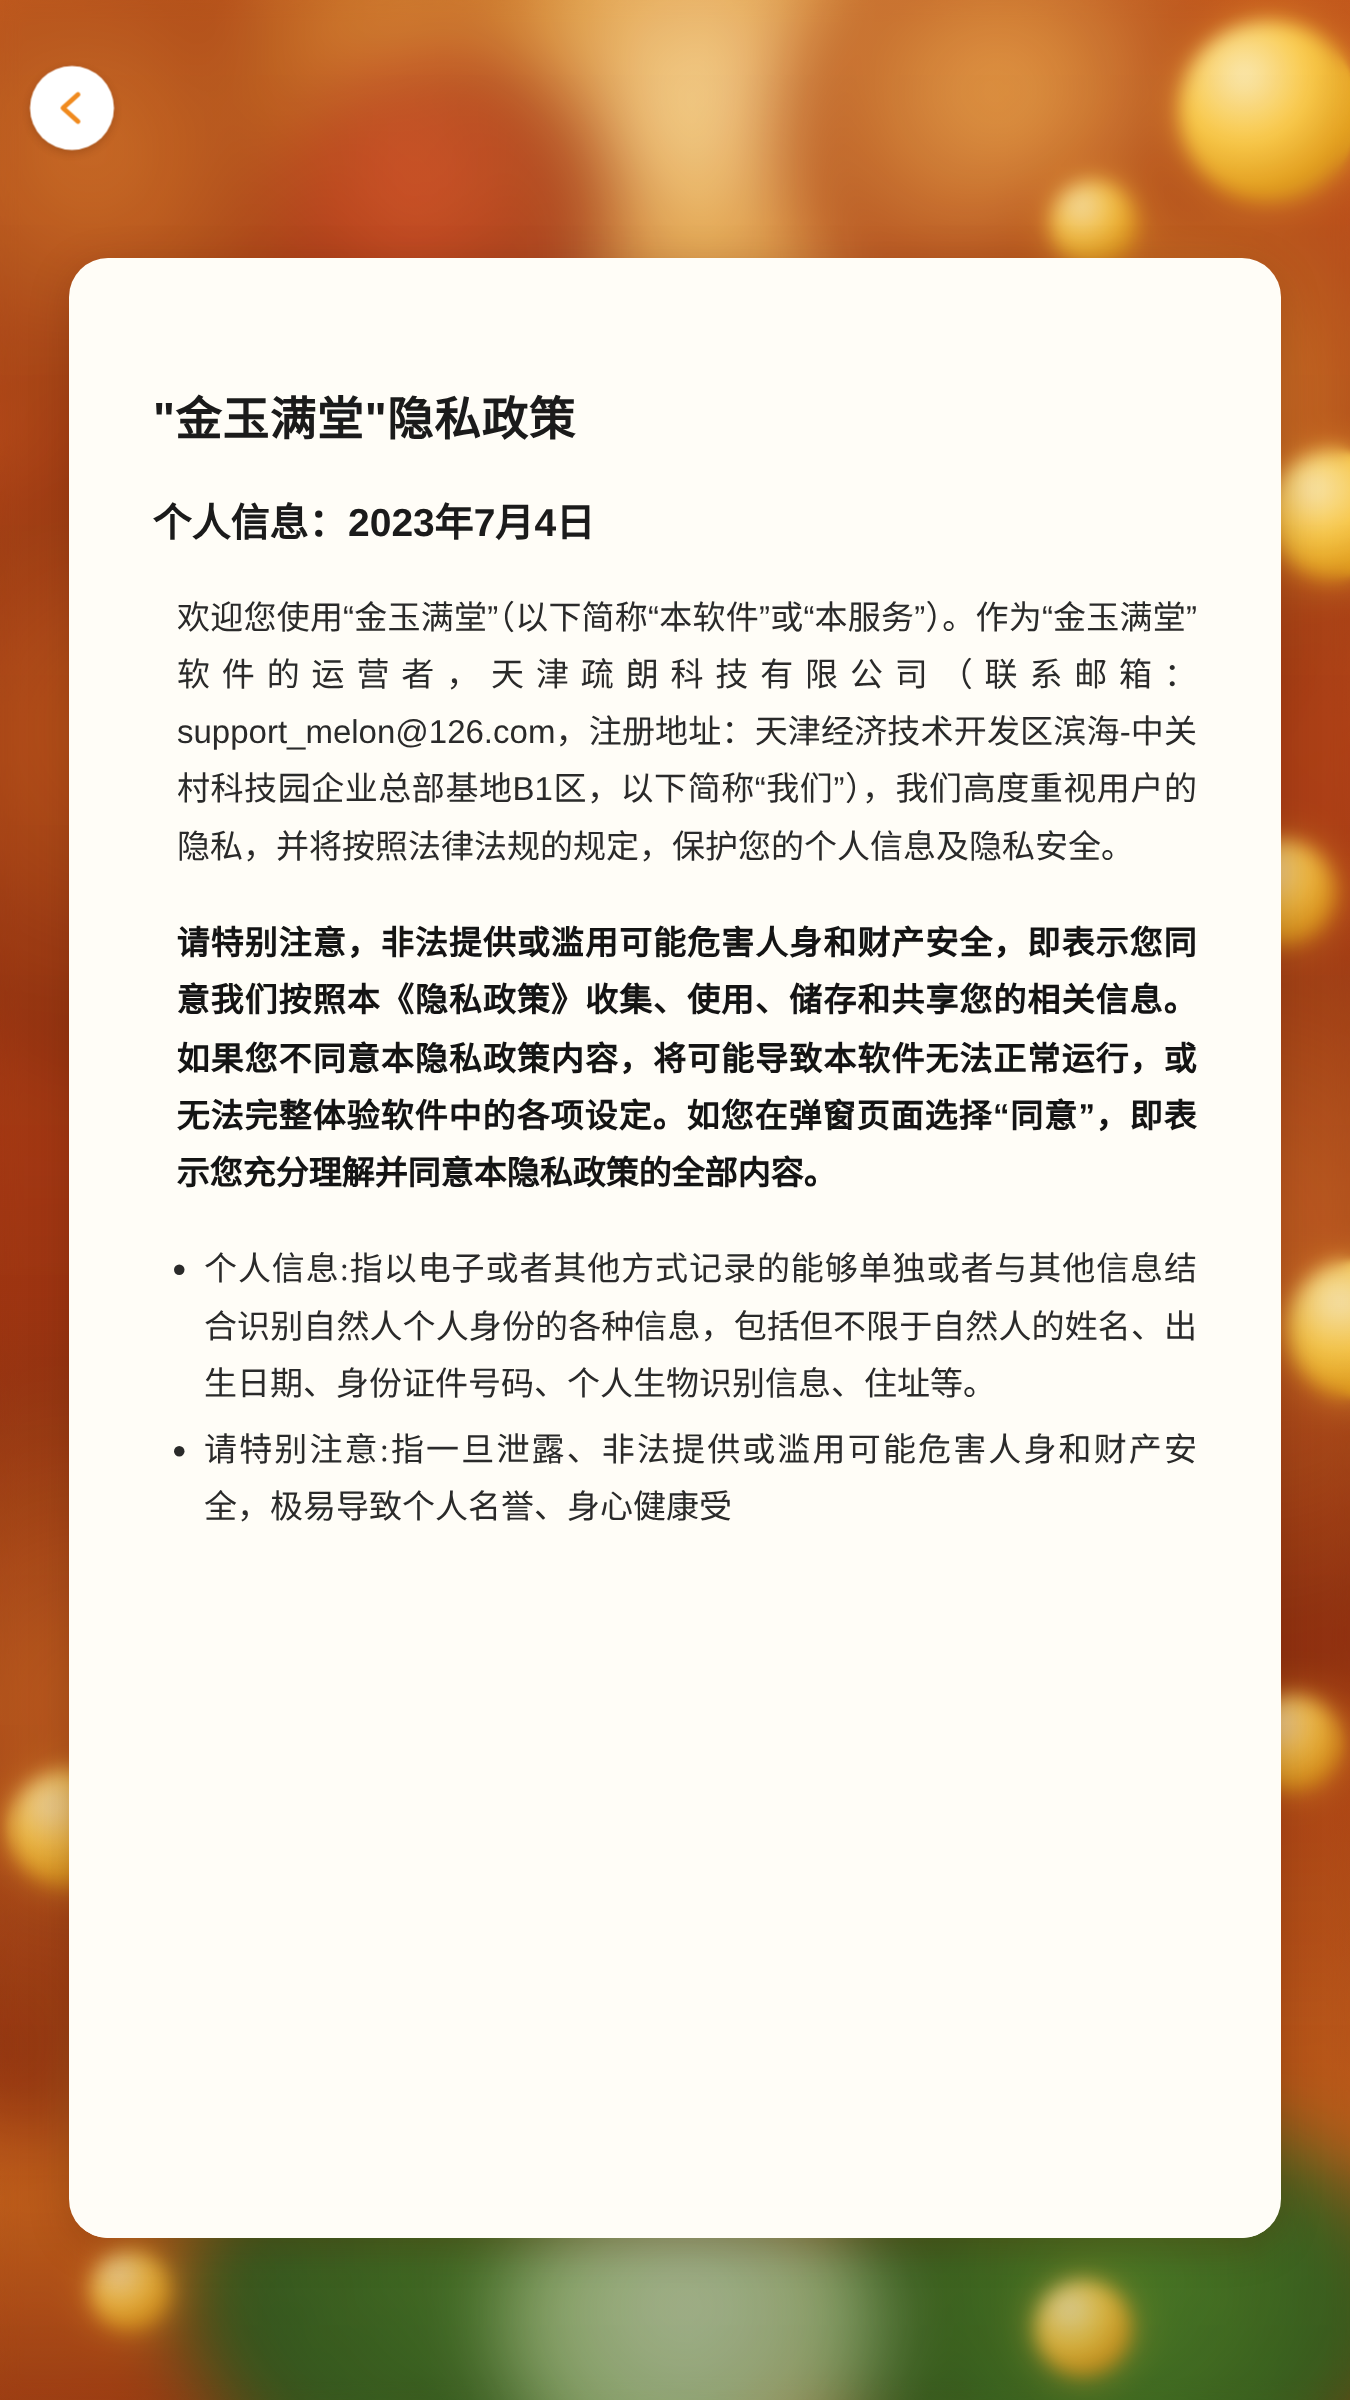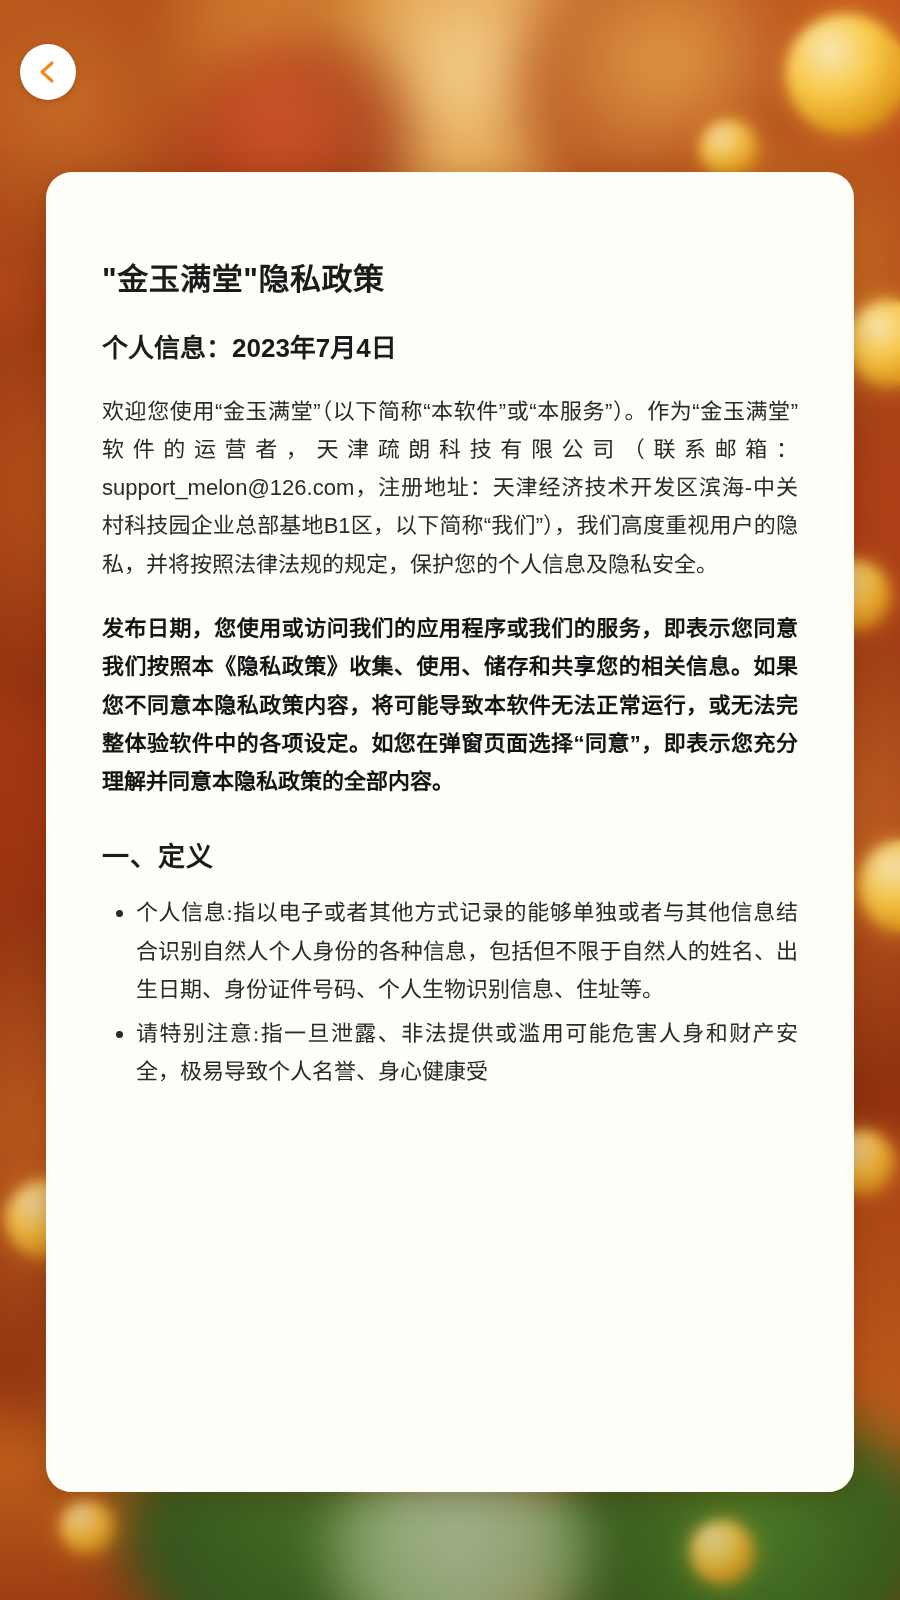--- a/index.html
+++ b/index.html
@@ -137,21 +137,21 @@
     line-height: 1.4;
     font-weight: bold;
     color: #1b1b1b;
     margin: 0 0 26px 0;
   }
 
   p.para {
     font-size: 22px;
     line-height: 1.74;
     color: #2a2a2a;
-    margin: 0 0 26px 0;
+    margin: 0 0 26px 16px;
     text-align: justify;
   }
 
   p.para.strong {
     font-weight: bold;
     color: #141414;
   }
 
   h3.section-title {
     font-size: 27px;
@@ -226,23 +226,22 @@
   </div>
 
   <div class="card">
     <div class="card-scroll">
 
       <h1 class="doc-title">"金玉满堂"隐私政策</h1>
 
       <h2 class="doc-sub">个人信息：2023年7月4日</h2>
 
       <p class="para">欢迎您使用“金玉满堂”（以下简称“本软件”或“本服务”）。作为“金玉满堂”软件的运营者，天津疏朗科技有限公司（联系邮箱：support_melon@126.com，注册地址：天津经济技术开发区滨海-中关村科技园企业总部基地B1区，以下简称“我们”），我们高度重视用户的隐私，并将按照法律法规的规定，保护您的个人信息及隐私安全。</p>
-      <p class="para strong">发布日期，您使用或访问我们的应用程序或我们的服务，即表示您同意我们按照本《隐私政策》收集、使用、储存和共享您的相关信息。如果您不同意本隐私政策内容，将可能导致本软件无法正常运行，或无法完整体验软件中的各项设定。如您在弹窗页面选择“同意”，即表示您充分理解并同意本隐私政策的全部内容。</p>
-
-      <h3 class="section-title">一、定义</h3>
+      <p class="para strong">请特别注意，非法提供或滥用可能危害人身和财产安全，即表示您同意我们按照本《隐私政策》收集、使用、储存和共享您的相关信息。如果您不同意本隐私政策内容，将可能导致本软件无法正常运行，或无法完整体验软件中的各项设定。如您在弹窗页面选择“同意”，即表示您充分理解并同意本隐私政策的全部内容。</p>
+
 
       <ul class="bullets">
         <li>个人信息:指以电子或者其他方式记录的能够单独或者与其他信息结合识别自然人个人身份的各种信息，包括但不限于自然人的姓名、出生日期、身份证件号码、个人生物识别信息、住址等。</li>
         <li>请特别注意:指一旦泄露、非法提供或滥用可能危害人身和财产安全，极易导致个人名誉、身心健康受</li>
       </ul>
 
     </div>
     <div class="fade-bottom"></div>
   </div>
 

